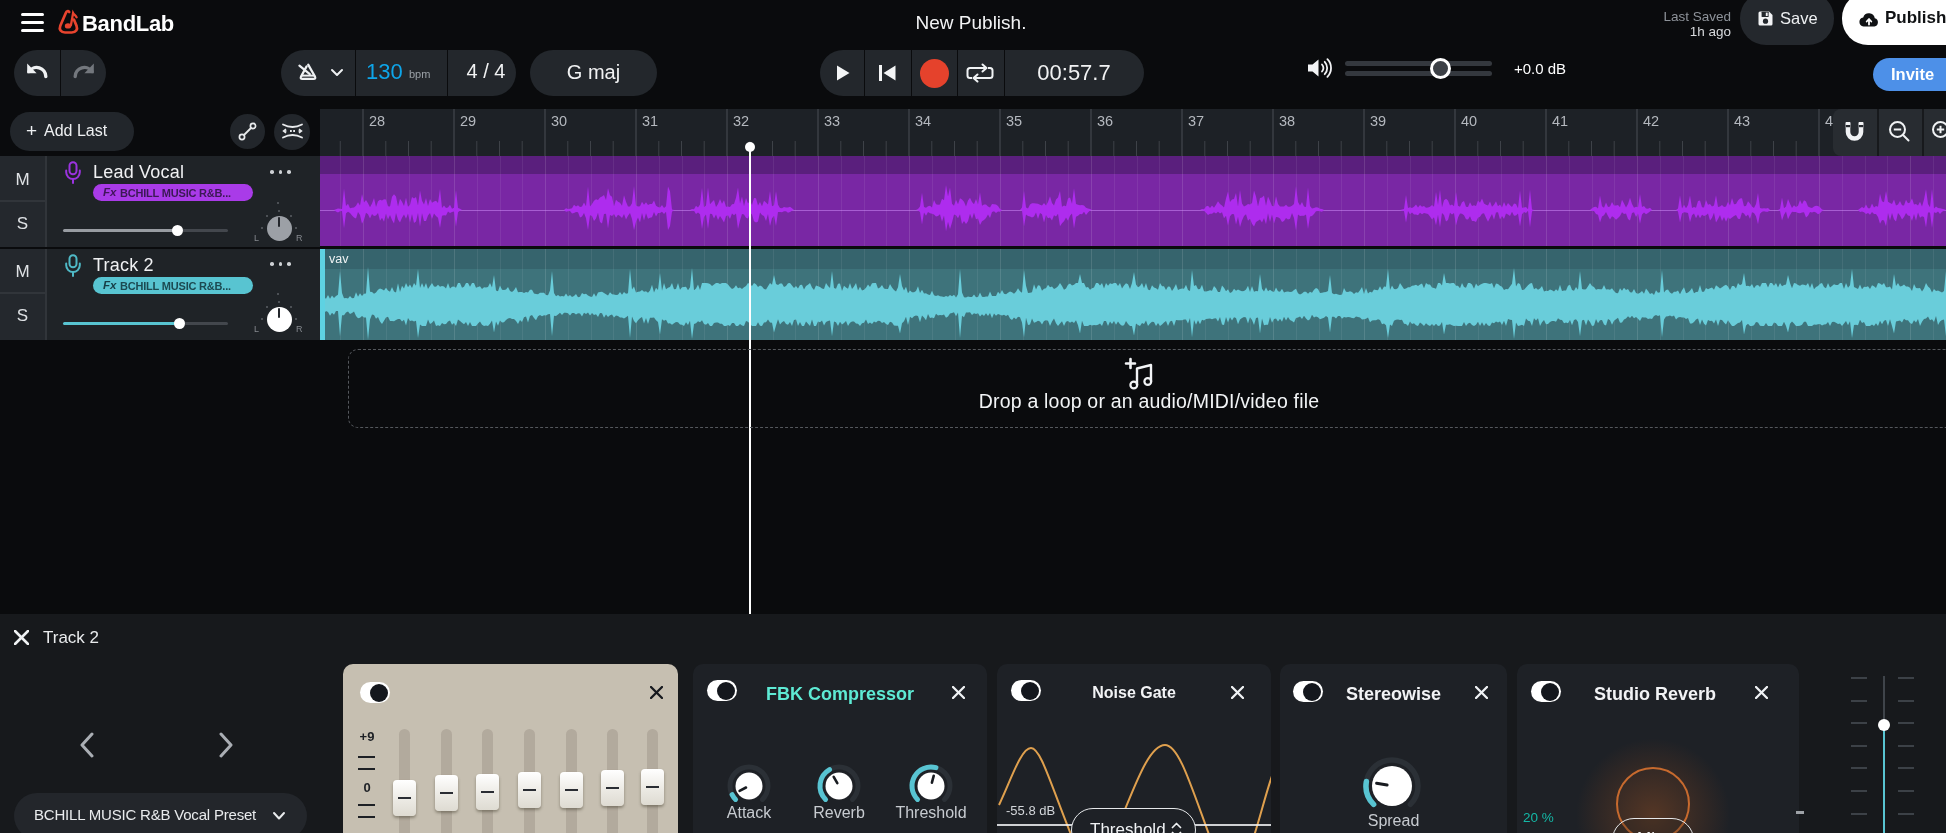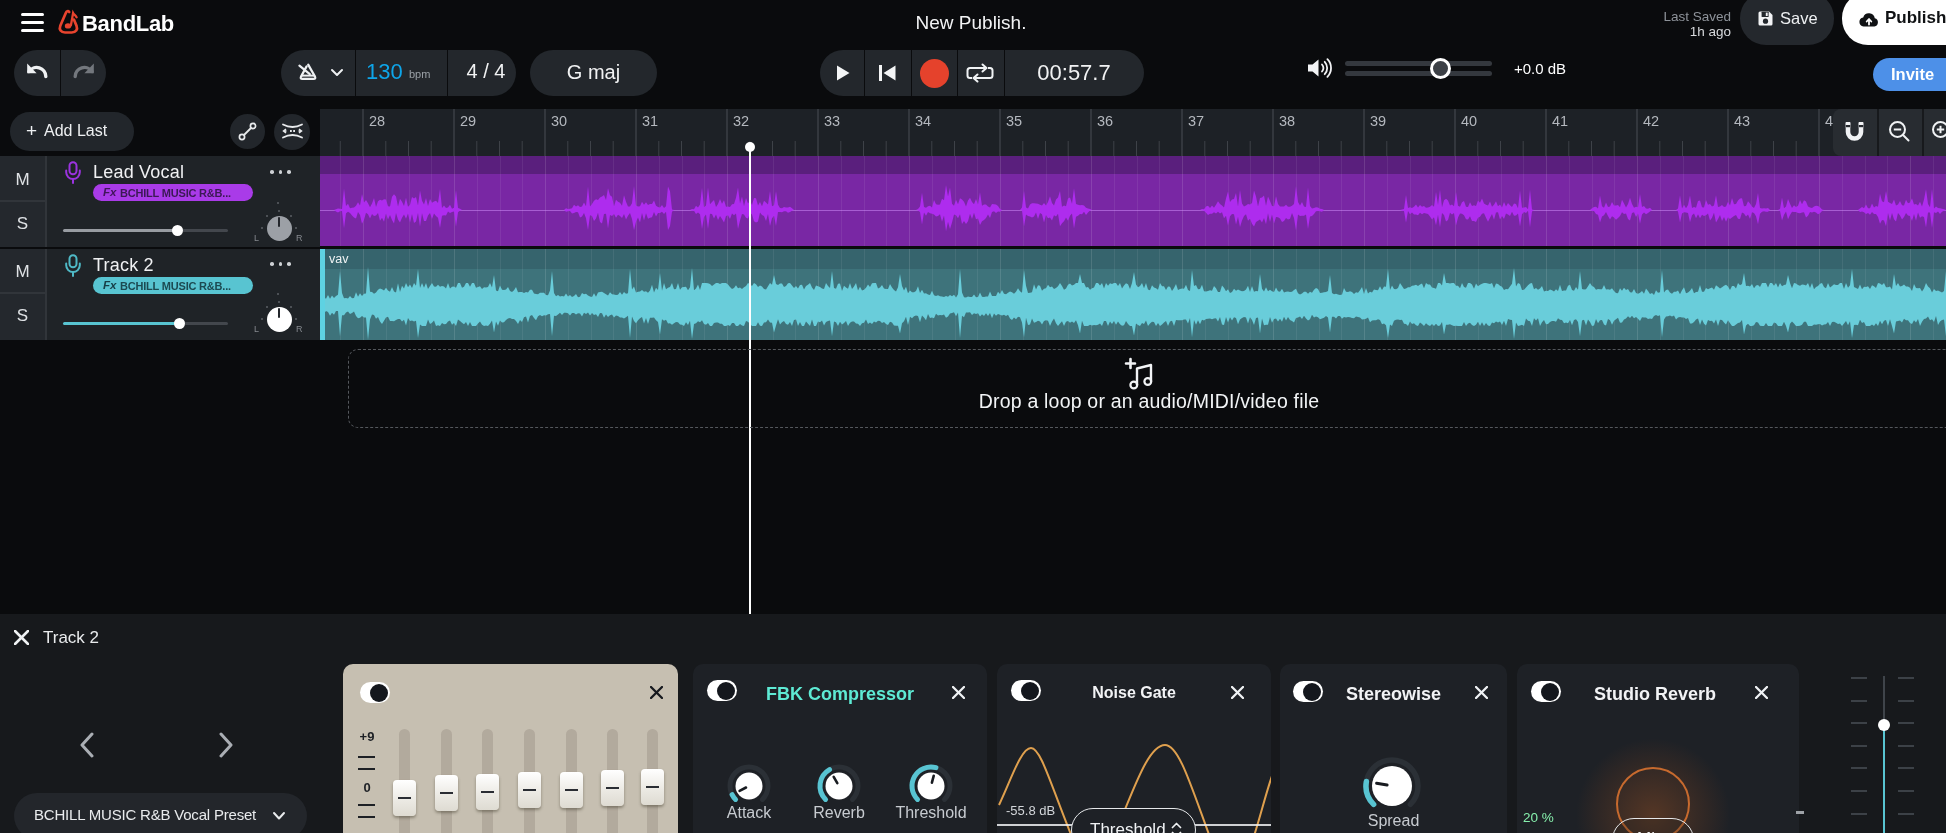--- a/index.html
+++ b/index.html
@@ -626,21 +626,21 @@
     <div class="abs" style="left:60px;top:72px;width:152px;height:150px;background:radial-gradient(circle at 50% 53%,rgba(190,95,35,.34) 0%,rgba(150,75,30,.15) 48%,rgba(30,33,38,0) 70%)"></div>
     <div class="abs" style="left:14px;top:17px;width:30px;height:21px;background:#fff;border-radius:11px">
           <div class="abs" style="left:10px;top:1.5px;width:18px;height:18px;background:#14171d;border-radius:50%"></div>
         </div>
     <div class="abs t" style="left:0;top:20px;width:276px;text-align:center;font-size:18px;font-weight:bold;color:#f2f3f5">Studio Reverb</div>
     <svg class="abs" style="left:237.5px;top:21.5px" width="13" height="13">
           <line x1="1" y1="1" x2="12" y2="12" stroke="#f0f2f4" stroke-width="2.3" stroke-linecap="round"></line>
           <line x1="12" y1="1" x2="1" y2="12" stroke="#f0f2f4" stroke-width="2.3" stroke-linecap="round"></line>
         </svg>
     <div class="abs" style="left:99px;top:103px;width:74px;height:74px;border-radius:50%;border:2px solid #c76a2e"></div>
-    <div class="abs t" style="left:6px;top:146px;font-size:13.5px;color:#86efac">20 %</div>
+    <div class="abs t" style="left:6px;top:146px;font-size:13.5px;color:#14b8a6">20 %</div>
     <div class="abs" style="left:95px;top:154px;width:82px;height:44px;border-radius:22px;background:rgba(30,30,30,.25);border:1.6px solid #e6e8ea">
       <div class="abs t" style="left:24px;top:10px;font-size:17px;color:#f0f2f4">Mix</div>
     </div>
   </div>
 
   <div class="abs" style="left:1796px;top:197px;width:8px;height:3px;background:#9ea2a7"></div>
 </div>
 
 <div class="abs" style="left:1851px;top:677px;width:16px;height:2px;background:#3c4147"></div>
     <div class="abs" style="left:1898px;top:677px;width:16px;height:2px;background:#3c4147"></div>

